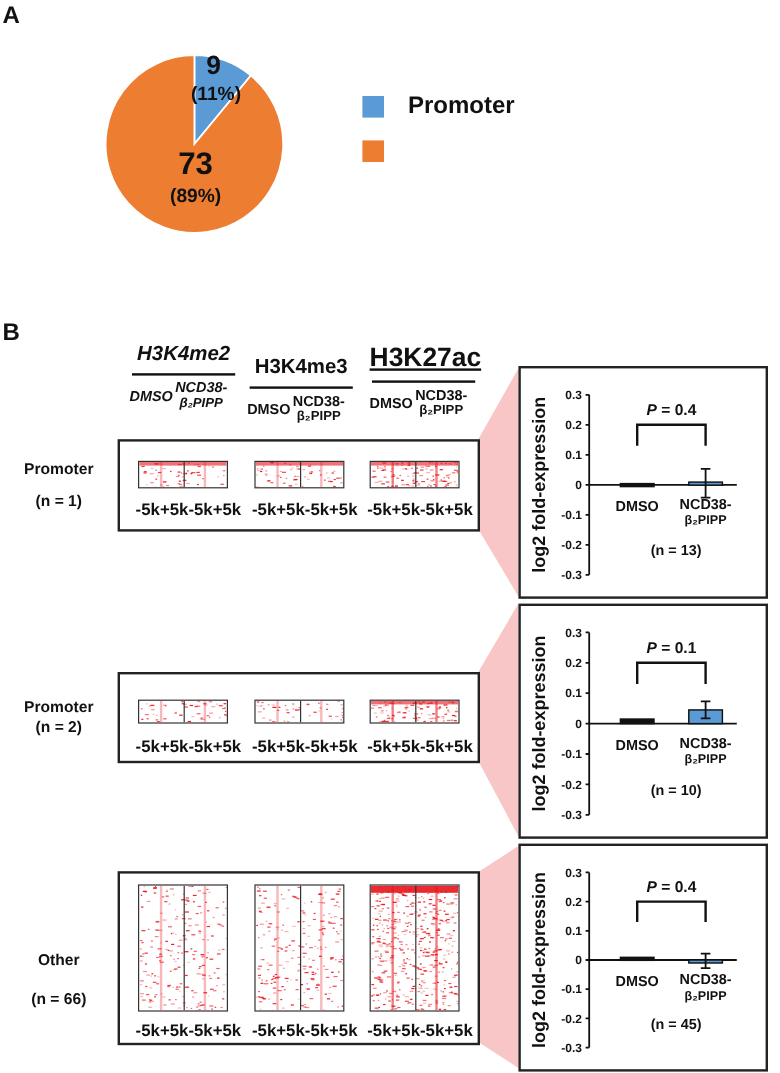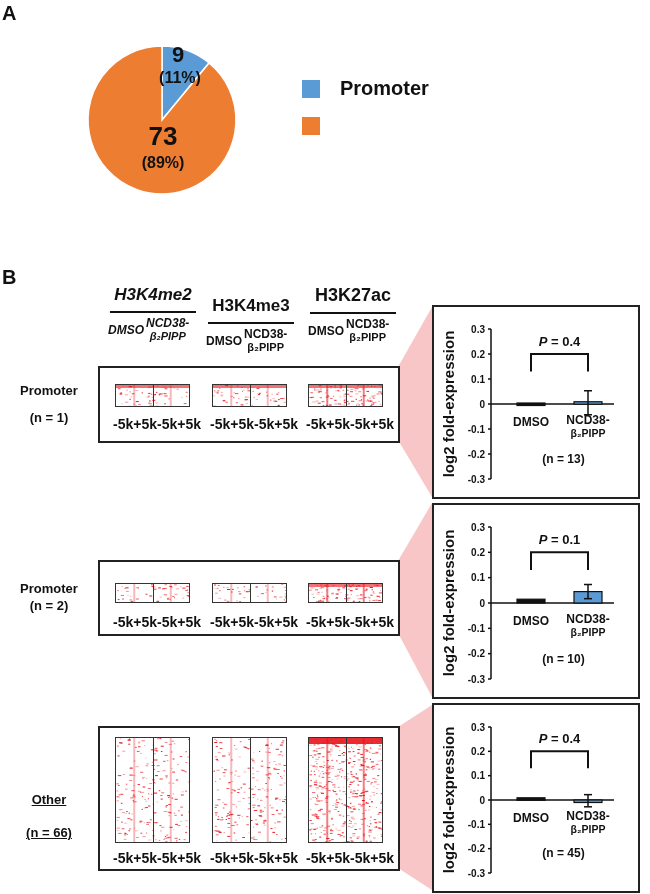--- a/index.html
+++ b/index.html
@@ -66,41 +66,41 @@
       <div style="height:2px;background:#111;margin:6px 2px 0 2px;"></div>
       <div style="display:flex;align-items:center;margin-top:4px;">
         <span class="bold" style="font-size:12px;">DMSO</span>
         <span class="cond-sub" style="margin-left:2px;">
           <span style="display:block">NCD38-</span>
           <span style="display:block;font-size:11px">β₂PIPP</span>
         </span>
       </div>
     </div>
     <div class="abs" style="left: 308px; top: 285px; width: 90px;">
-      <div class="bold" style="font-size:18px;text-align:center;">H3K27ac</div>
+      <div class="bold" style="font-size:22px;text-align:center;text-decoration:underline;">H3K27ac</div>
       <div style="height:2px;background:#111;margin:6px 2px 0 2px;"></div>
       <div style="display:flex;align-items:center;margin-top:4px;">
         <span class="bold" style="font-size:12px;">DMSO</span>
         <span class="cond-sub" style="margin-left:2px;">
           <span style="display:block">NCD38-</span>
           <span style="display:block;font-size:11px">β₂PIPP</span>
         </span>
       </div>
     </div>
   </div>
 
 <div class="abs row-label" style="left:14px;top:383px;width:70px;">
   <div>Promoter</div>
   <div style="margin-top:12px;">(n = 1)</div>
 </div>
 <div class="abs row-label" style="left:14px;top:581px;width:70px;">
   <div>Promoter</div>
   <div style="margin-top:2px;">(n = 2)</div>
 </div>
-<div class="abs row-label" style="left:14px;top:792px;width:70px;text-decoration:underline;">
+<div class="abs row-label" style="left:14px;top:792px;width:70px;">
   <div>Other</div>
   <div style="margin-top:18px;">(n = 66)</div>
 </div>
 
 <div class="abs heatbox" style="left:98px;top:366px;width:298px;height:73px;"></div>
 <div class="abs heatbox" style="left:98px;top:560px;width:298px;height:72px;"></div>
 <div class="abs heatbox" style="left:98px;top:726px;width:298px;height:141px;"></div>
 
 <div id="heatmaps">
     <div class="abs hm" style="left: 115px; top: 384px; width: 73px; height: 21px;">

